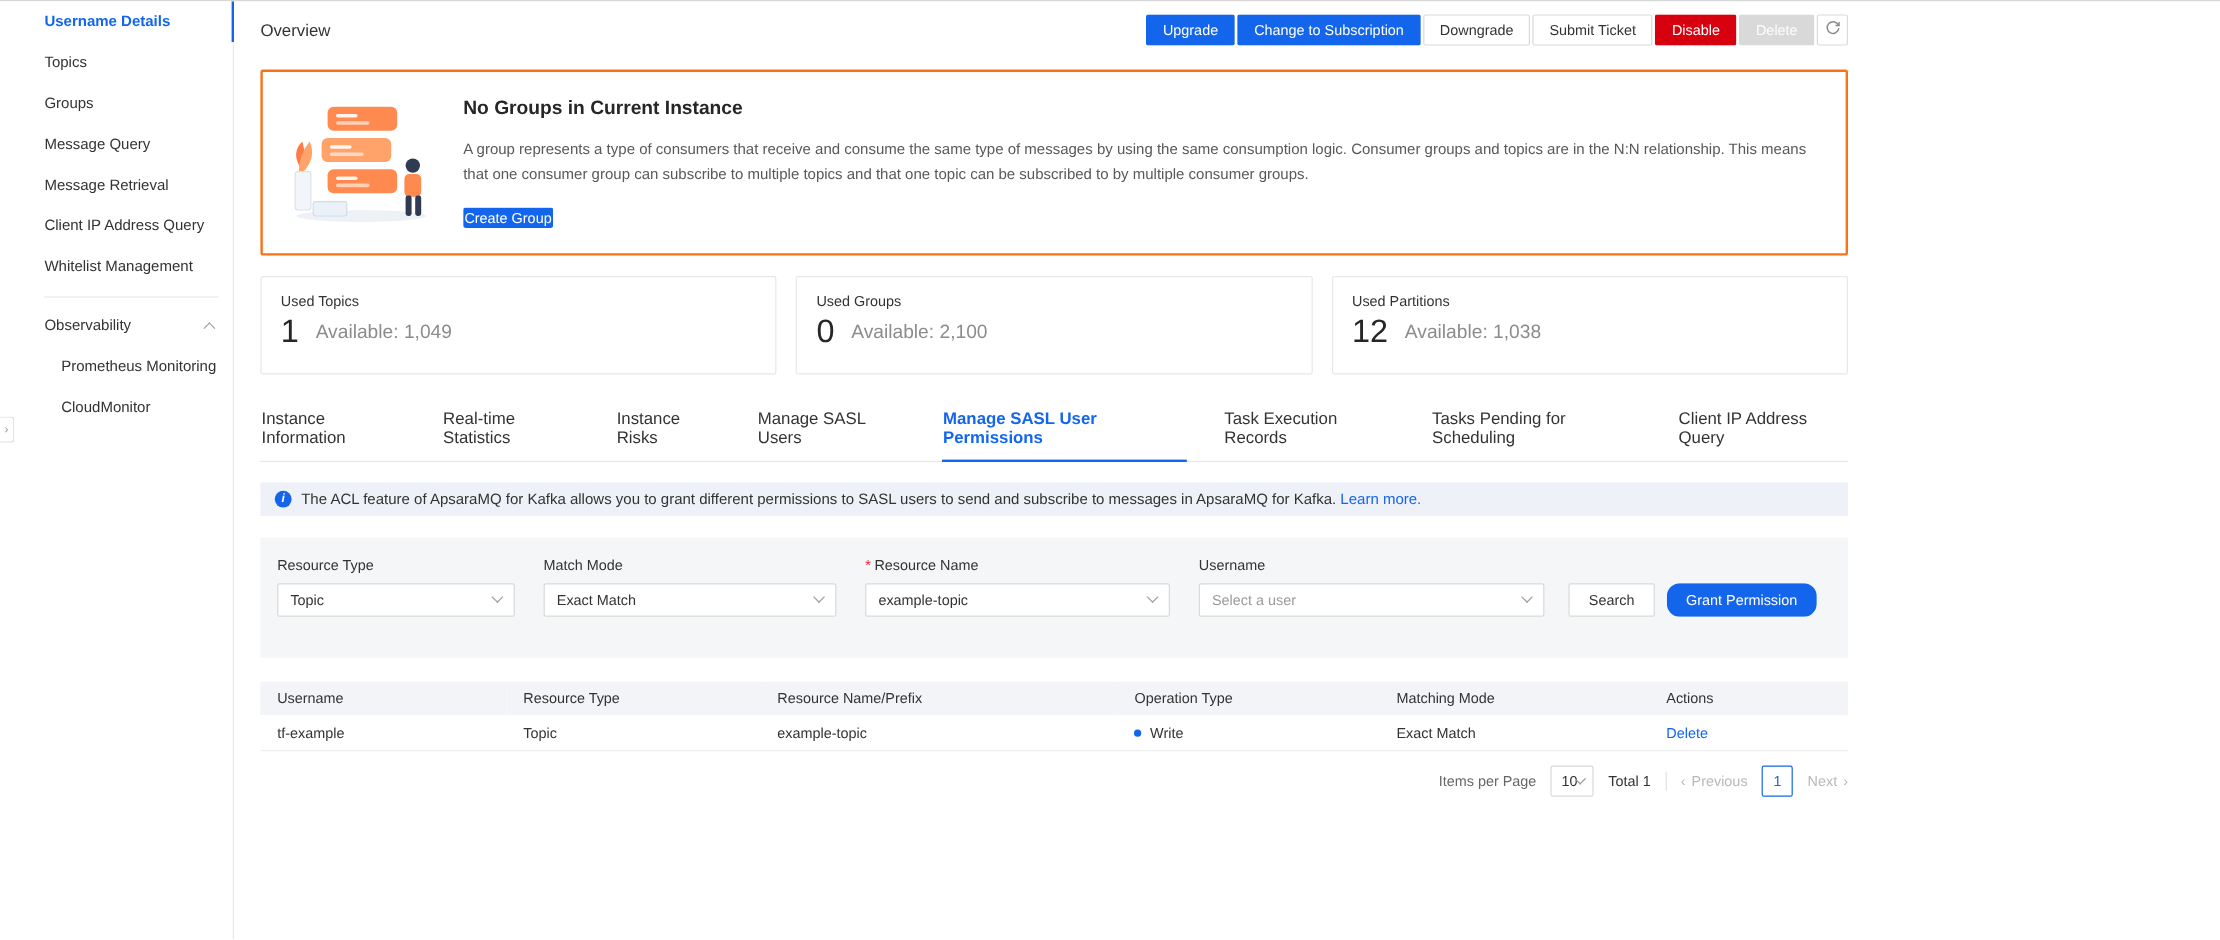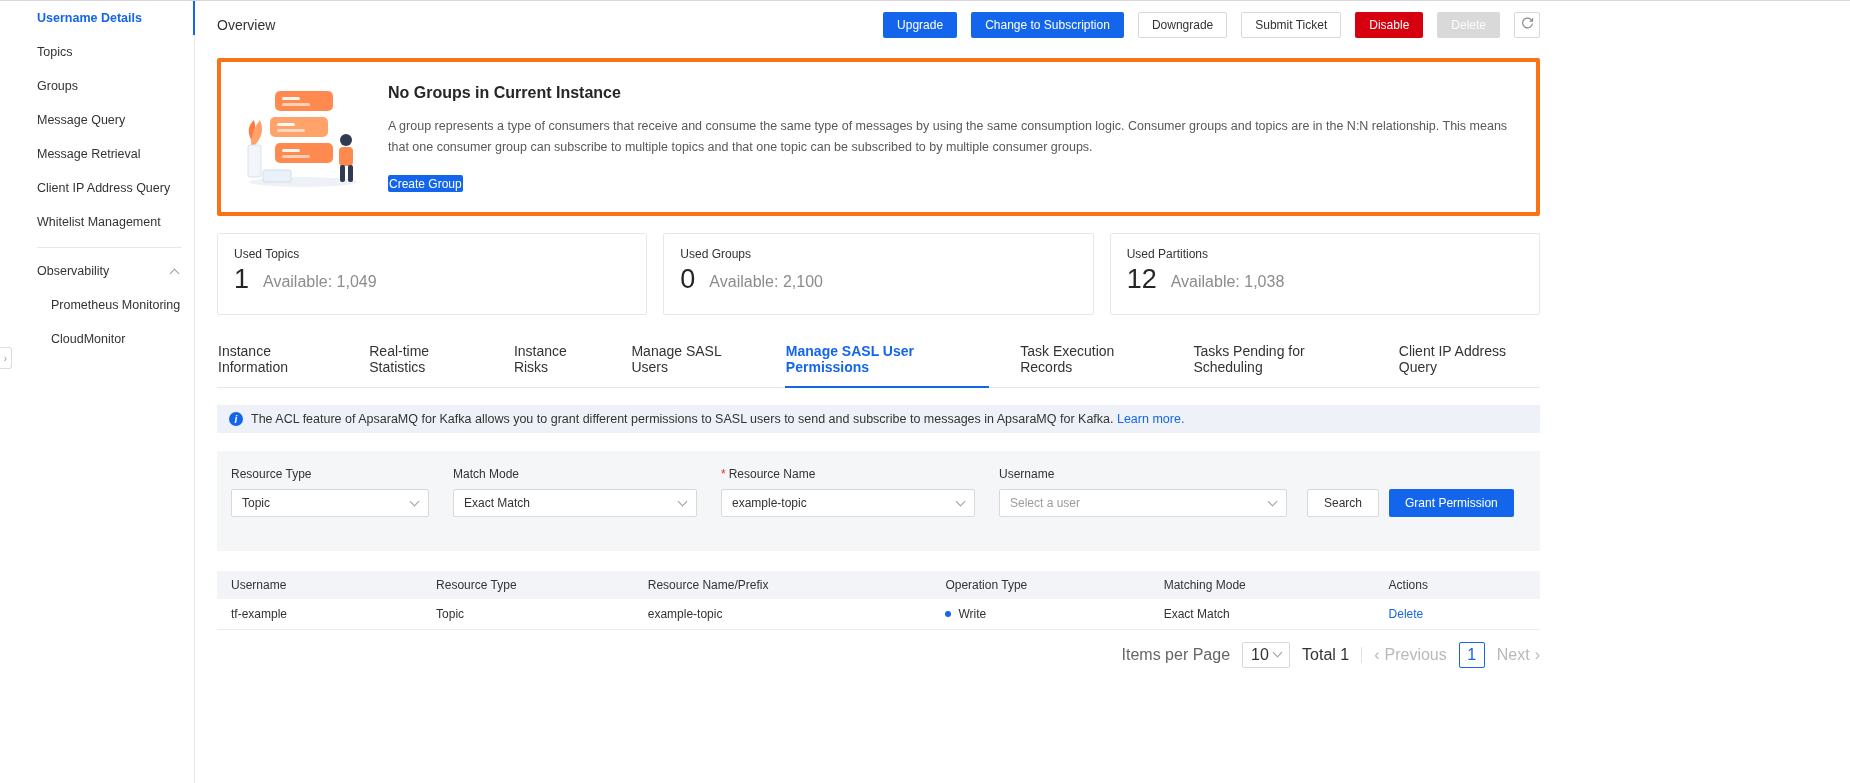--- a/index.html
+++ b/index.html
@@ -26,31 +26,31 @@
   .collapse-handle { position:absolute; left:0; top:346px; width:12px; height:22px; background:#fff;
     border:1px solid #ddd; border-left:none; border-radius:0 3px 3px 0;
     display:flex; align-items:center; justify-content:center; color:#999; font-size:10px; cursor:pointer; z-index:5; }
 
   
   .main { flex:1; min-width:0; }
   .content { width:1323px; margin-left:22px; }
 
   .topbar { height:47px; display:flex; align-items:center; justify-content:space-between; }
   .page-title { font-size:14px; color:#333; }
-  .topbar-actions { display:flex; align-items:flex-end; gap:14px; }
+  .topbar-actions { display:flex; align-items:flex-end; gap:2px; }
   .btn { height:26px; padding:0 13px; font-size:12px; border-radius:2px; border:1px solid transparent;
     font-family:inherit; cursor:pointer; display:inline-flex; align-items:center; justify-content:center; line-height:1; }
   .btn-primary { background:#1366ec; color:#fff; }
   .btn-default { background:#fff; border-color:#d9d9d9; color:#333; }
   .btn-danger  { background:#d7000e; color:#fff; }
   .btn-disabled{ background:#d9d9d9; color:#fdfdfd; cursor:not-allowed; }
   .btn-icon { width:26px; padding:0; background:#fff; border:1px solid #d9d9d9; }
 
   
-  .groups-card { margin-top:10px; border:4px solid #f97316; border-radius:2px; padding:18px 24px 20px 14px; display:flex; gap:18px; }
+  .groups-card { margin-top:10px; border:2px solid #f97316; border-radius:2px; padding:18px 24px 20px 14px; display:flex; gap:18px; }
   .groups-illustration { width:135px; flex-shrink:0; display:flex; align-items:center; justify-content:center; }
   .groups-body { padding-top:4px; }
   .groups-title { font-size:16px; font-weight:700; color:#262626; }
   .groups-desc { margin-top:14px; font-size:12.5px; line-height:1.65; color:#595959; max-width:1132px; }
   .groups-btn { margin-top:18px; height:17px; padding:0 0; }
 
   
   .stats-row { margin-top:17px; display:flex; gap:16px;justify-content:space-between; }
   .stat-card { flex:1; border:1px solid #e8e8e8; border-radius:2px; height:82px; padding:13px 16px; }
   .stat-label { font-size:12px; color:#333; }
@@ -74,32 +74,32 @@
   .filter-panel { margin-top:18px; background:#f5f6f8; padding:16px 14px 34px; display:flex; align-items:flex-end; gap:24px; }
   .field { display:flex; flex-direction:column; }
   .field-label { font-size:12px; color:#333; margin-bottom:8px; }
   .req { color:#f5222d; margin-right:3px; }
   .select { height:28px; background:#fff; border:1px solid #d9d9d9; border-radius:2px;
     display:flex; align-items:center; justify-content:space-between; padding:0 10px; font-size:12px; color:#333; cursor:pointer; }
   .select .placeholder { color:#9b9b9b; }
   .w-rt { width:198px; } .w-mm { width:244px; } .w-rn { width:254px; } .w-un { width:288px; }
   .filter-buttons { display:flex; gap:10px; margin-left:-4px; }
   .btn-search { height:28px; padding:0 16px; }
-  .btn-grant { height:28px; padding:0 15px; }
+  .btn-grant { height:28px; padding:0 15px;border-radius:11px; }
 
   
   .perm-table { margin-top:20px; width:100%; border-collapse:collapse; font-size:12px; }
   .perm-table th { background:#f3f4f7; font-weight:400; color:#333; text-align:left; height:28px; padding:0 14px; }
   .perm-table td { height:30px; padding:0 14px; color:#333; border-bottom:1px solid #ededed; background:#fff; }
   .dot { display:inline-block; width:6px; height:6px; border-radius:50%; background:#1366ec; margin-right:7px; vertical-align:1px; }
   .link { color:#1366ec; text-decoration:none; cursor:pointer; }
 
   
-  .pagination { margin-top:12px; display:flex; align-items:center; justify-content:flex-end; gap:12px; font-size:16px; color:#666; }
-  .pp-select { height:26px; width:48px; background:#fff; border:1px solid #d9d9d9; border-radius:2px;
+  .pagination { margin-top:12px; display:flex; align-items:center; justify-content:flex-end; gap:12px; font-size:12px; color:#666; }
+  .pp-select { height:26px; width:36px; background:#fff; border:1px solid #d9d9d9; border-radius:2px;
     display:flex; align-items:center; justify-content:space-between; padding:0 8px; color:#333; cursor:pointer; }
   .pg-divider { width:1px; height:16px; background:#e0e0e0; }
   .pg-nav { color:#b9b9b9; display:flex; align-items:center; gap:5px; cursor:default; }
   .pg-page { width:26px; height:26px; border:1px solid #1366ec; border-radius:2px; color:#1366ec;
     display:flex; align-items:center; justify-content:center; background:#fff; cursor:pointer; }
   .total-text { color:#333; }
 </style>
 </head>
 <body>
 

